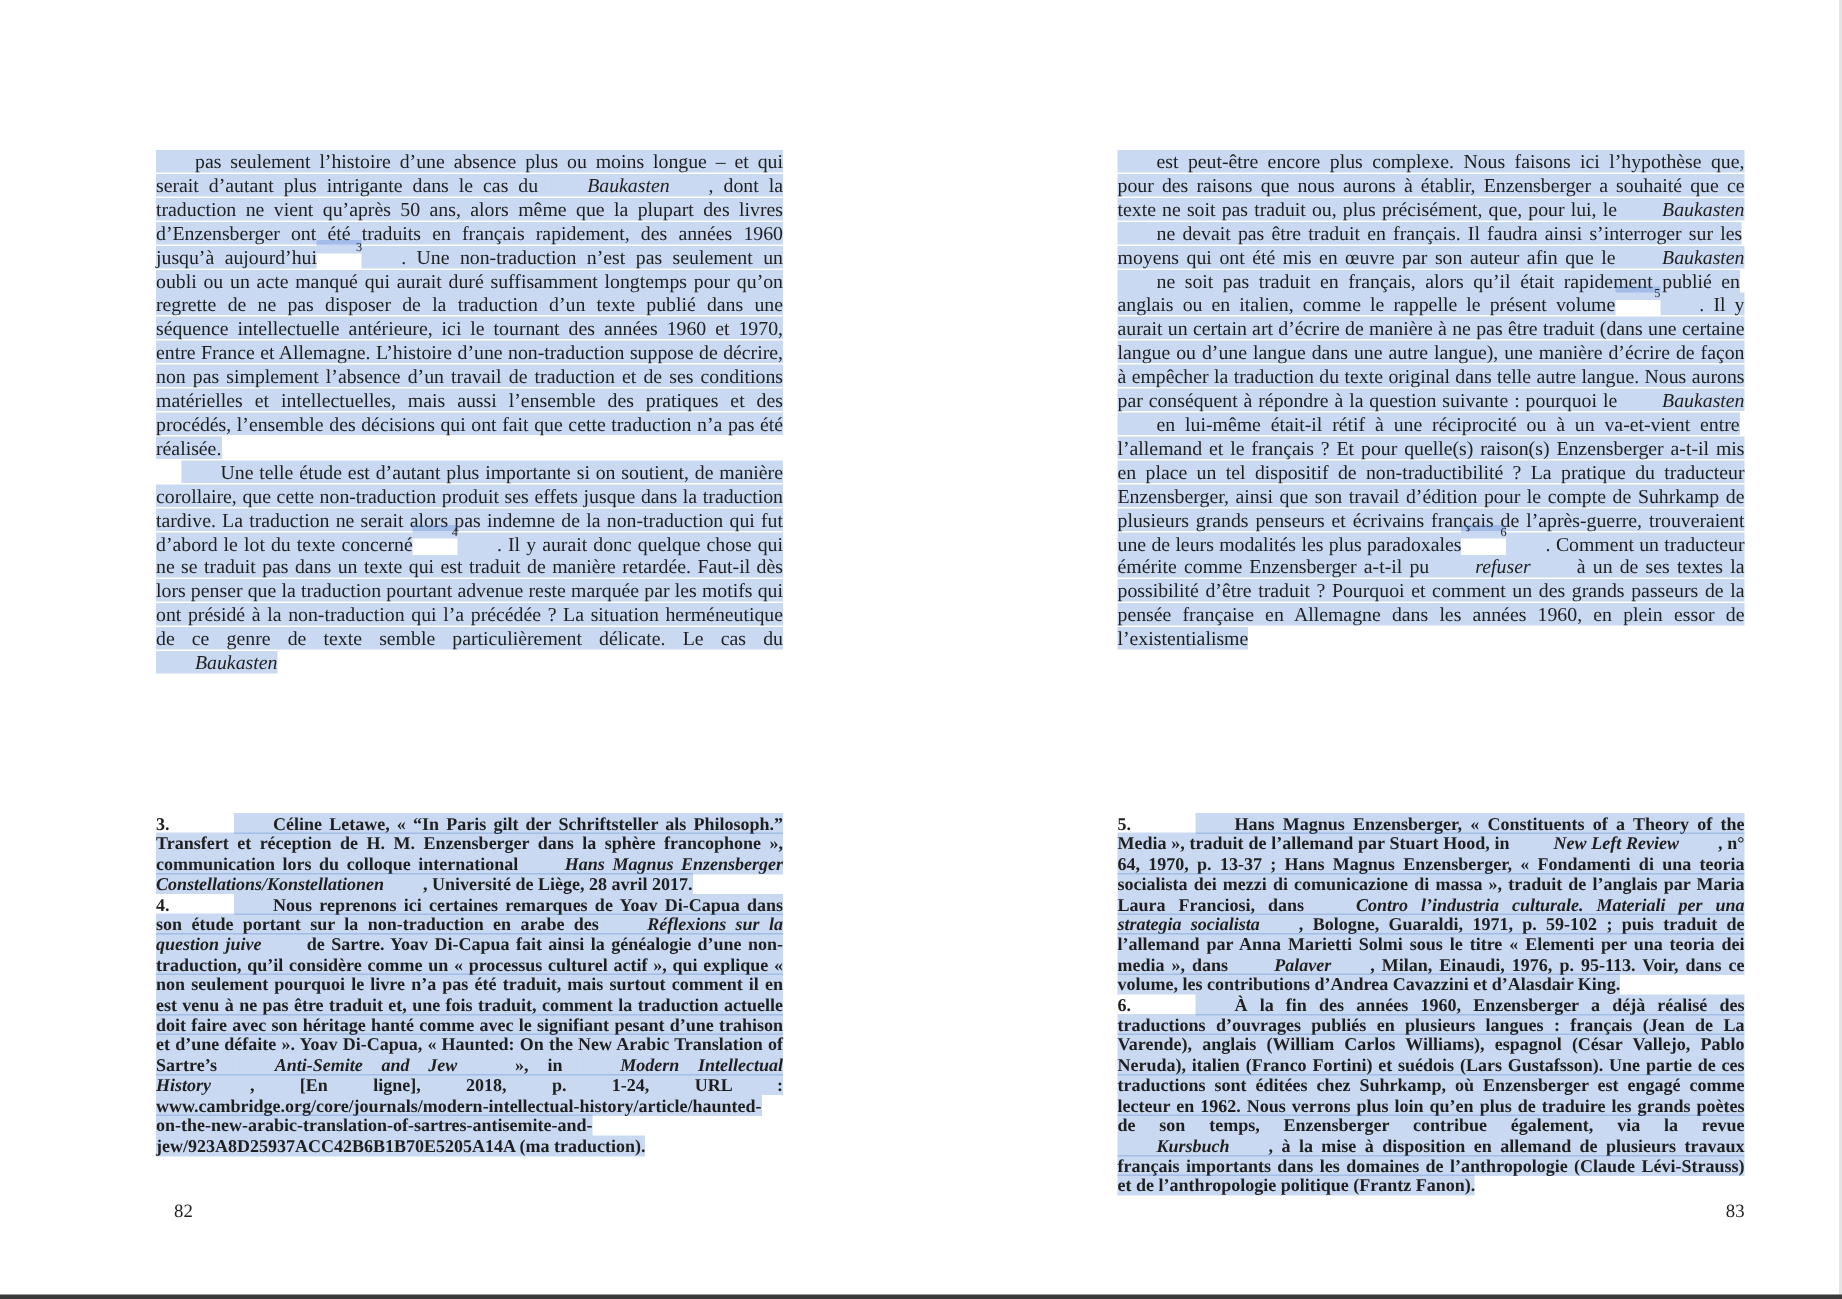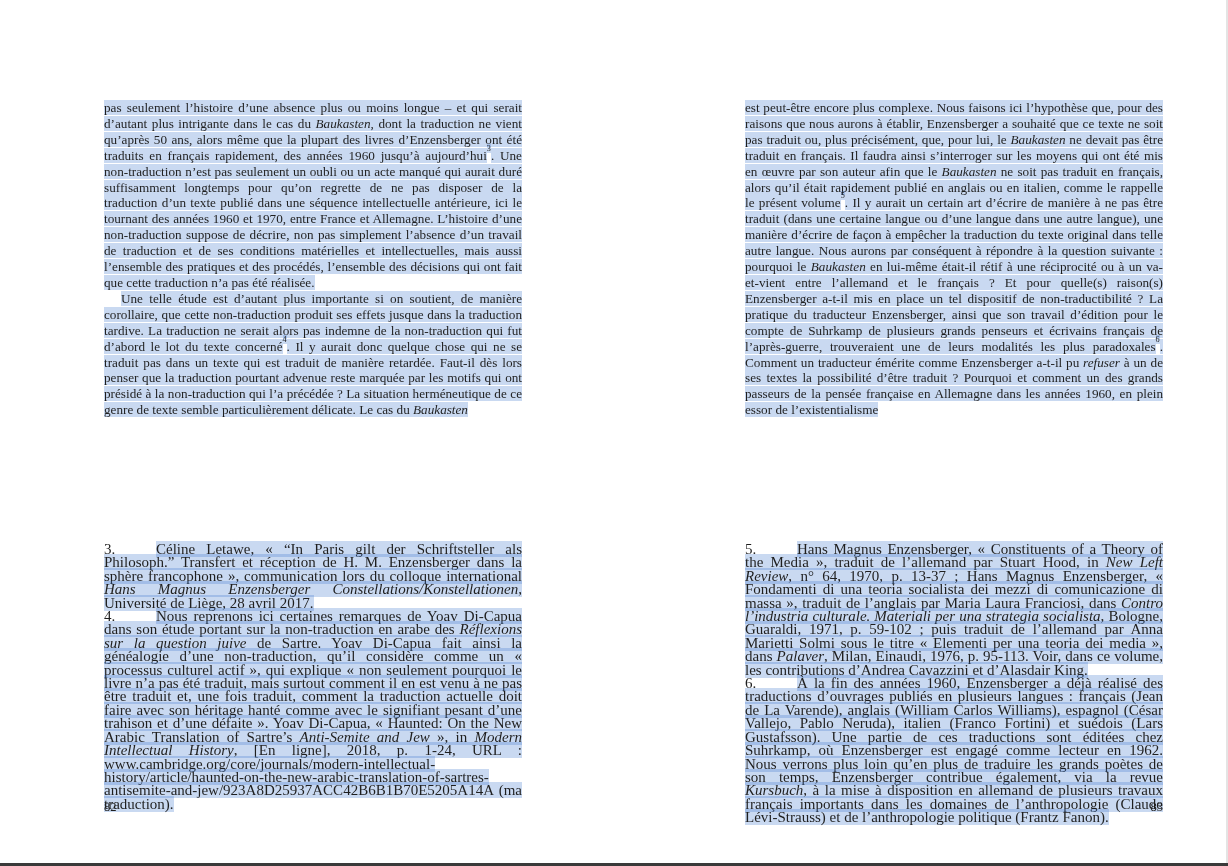--- a/index.html
+++ b/index.html
@@ -18,31 +18,32 @@
 
   .para {
     font-size: 13.2px; line-height: 15.9px;
     text-align: justify; margin: 0;
     hyphens: auto;
   }
   .indent { text-indent: 17px; font-family: Liberation Serif, serif; }
 
   .footnotes { position: absolute; left: 0; top: 443px; width: 100%; }
   .footnote {
-    font-size: 15px; line-height: 13.4px;
+    font-size: 12px; line-height: 13.4px;
     text-align: justify; margin: 0;
     hyphens: auto;
+    font-weight: bold;
   }
   .fn-num { display: inline-block; width: 52px; }
 
   .pagenum { position: absolute; top: 700px; font-size: 12.5px; }
-  .pagenum-left  { left: 0; }
+  .pagenum-left  { left: 12px; }
   .pagenum-right { right: 0; }
 
-  .selected .seg { background: var(--sel); }
+  .selected .seg { background: var(--sel); padding-left: 26px; }
   .it { font-style: italic; margin-top: 25px; }
   sup.seg { font-size: 0.62em; line-height: 0; position: relative; top: -0.45em; }
 
   .edge-bottom { position: absolute; left: 0; right: 0; bottom: 0; height: 3px; background: #3a3a3a; }
   .edge-right  { position: absolute; top: 0; bottom: 0; right: 0; width: 2px; background: #e4e4e4; }
 </style>
 </head>
 <body>
 
 <div>

